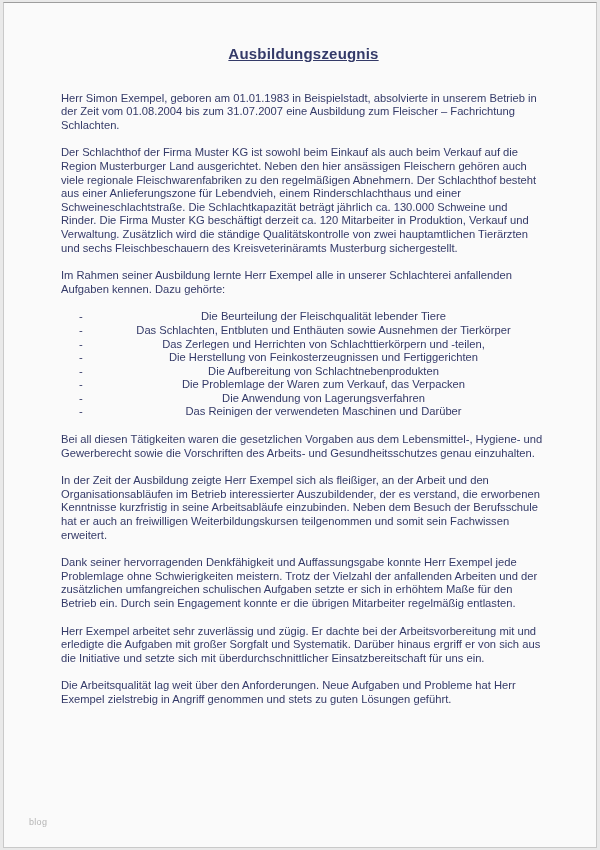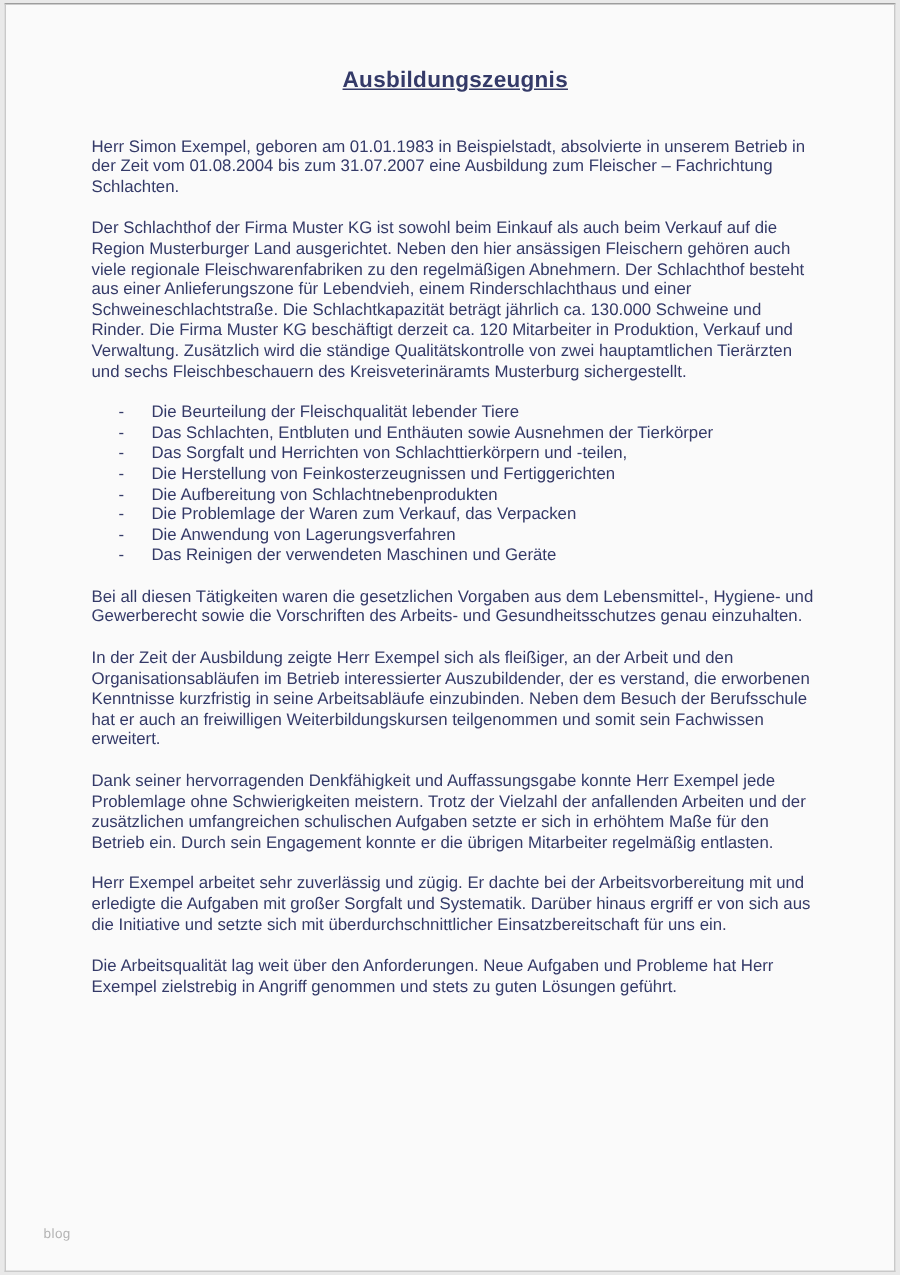--- a/index.html
+++ b/index.html
@@ -38,20 +38,21 @@
     margin: 0 0 31px 0;
     letter-spacing: 0.2px;
   }
   p.body-par {
     margin: 0 0 14px 0;
   }
   ul.duty-list {
     list-style: none;
     margin: 0 0 14px 0;
     padding: 0;
+    text-align: center;
   }
   ul.duty-list li {
     position: relative;
     padding-left: 40px;
   }
   ul.duty-list li::before {
     content: "-";
     position: absolute;
     left: 18px;
     top: 0;
@@ -71,30 +72,31 @@
 
 <div class="page">
   <div class="doc">
 
     <h1 class="doc-title">Ausbildungszeugnis</h1>
 
     <p class="body-par">Herr Simon Exempel, geboren am 01.01.1983 in Beispielstadt, absolvierte in unserem Betrieb in der Zeit vom 01.08.2004 bis zum 31.07.2007 eine Ausbildung zum Fleischer – Fachrichtung Schlachten.</p>
 
     <p class="body-par">Der Schlachthof der Firma Muster KG ist sowohl beim Einkauf als auch beim Verkauf auf die Region Musterburger Land ausgerichtet. Neben den hier ansässigen Fleischern gehören auch viele regionale Fleischwarenfabriken zu den regelmäßigen Abnehmern. Der Schlachthof besteht aus einer Anlieferungszone für Lebendvieh, einem Rinderschlachthaus und einer Schweineschlachtstraße. Die Schlachtkapazität beträgt jährlich ca. 130.000 Schweine und Rinder. Die Firma Muster KG beschäftigt derzeit ca. 120 Mitarbeiter in Produktion, Verkauf und Verwaltung. Zusätzlich wird die ständige Qualitätskontrolle von zwei hauptamtlichen Tierärzten und sechs Fleischbeschauern des Kreisveterinäramts Musterburg sichergestellt.</p>
 
+    <p class="body-par">Im Rahmen seiner Ausbildung lernte Herr Exempel alle in unserer Schlachterei anfallenden Aufgaben kennen. Dazu gehörte:</p>
 
     <ul class="duty-list">
       <li>Die Beurteilung der Fleischqualität lebender Tiere</li>
       <li>Das Schlachten, Entbluten und Enthäuten sowie Ausnehmen der Tierkörper</li>
-      <li>Das Sorgfalt und Herrichten von Schlachttierkörpern und -teilen,</li>
+      <li>Das Zerlegen und Herrichten von Schlachttierkörpern und -teilen,</li>
       <li>Die Herstellung von Feinkosterzeugnissen und Fertiggerichten</li>
       <li>Die Aufbereitung von Schlachtnebenprodukten</li>
       <li>Die Problemlage der Waren zum Verkauf, das Verpacken</li>
       <li>Die Anwendung von Lagerungsverfahren</li>
-      <li>Das Reinigen der verwendeten Maschinen und Geräte</li>
+      <li>Das Reinigen der verwendeten Maschinen und Darüber</li>
     </ul>
 
     <p class="body-par">Bei all diesen Tätigkeiten waren die gesetzlichen Vorgaben aus dem Lebensmittel-, Hygiene- und Gewerberecht sowie die Vorschriften des Arbeits- und Gesundheitsschutzes genau einzuhalten.</p>
 
     <p class="body-par">In der Zeit der Ausbildung zeigte Herr Exempel sich als fleißiger, an der Arbeit und den Organisationsabläufen im Betrieb interessierter Auszubildender, der es verstand, die erworbenen Kenntnisse kurzfristig in seine Arbeitsabläufe einzubinden. Neben dem Besuch der Berufsschule hat er auch an freiwilligen Weiterbildungskursen teilgenommen und somit sein Fachwissen erweitert.</p>
 
     <p class="body-par">Dank seiner hervorragenden Denkfähigkeit und Auffassungsgabe konnte Herr Exempel jede Problemlage ohne Schwierigkeiten meistern. Trotz der Vielzahl der anfallenden Arbeiten und der zusätzlichen umfangreichen schulischen Aufgaben setzte er sich in erhöhtem Maße für den Betrieb ein. Durch sein Engagement konnte er die übrigen Mitarbeiter regelmäßig entlasten.</p>
 
     <p class="body-par">Herr Exempel arbeitet sehr zuverlässig und zügig. Er dachte bei der Arbeitsvorbereitung mit und erledigte die Aufgaben mit großer Sorgfalt und Systematik. Darüber hinaus ergriff er von sich aus die Initiative und setzte sich mit überdurchschnittlicher Einsatzbereitschaft für uns ein.</p>
 

